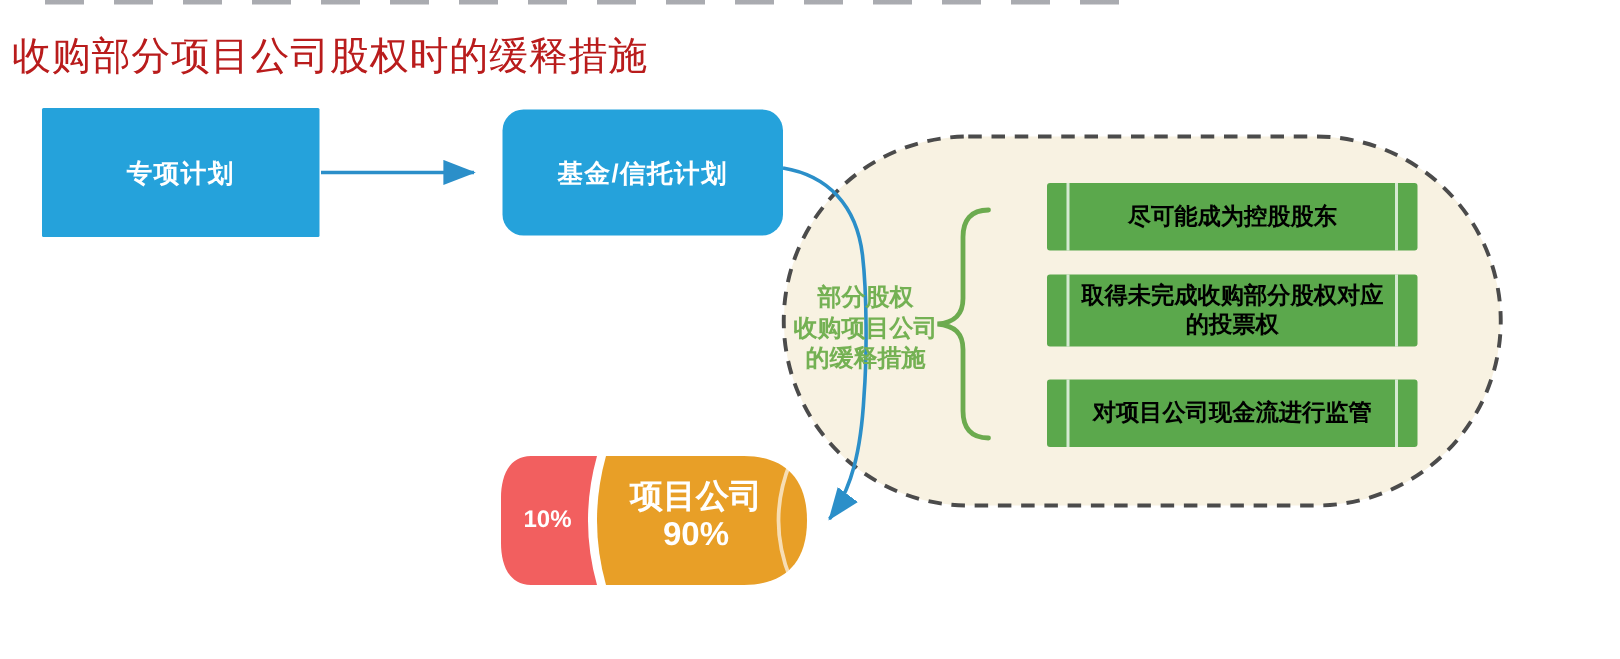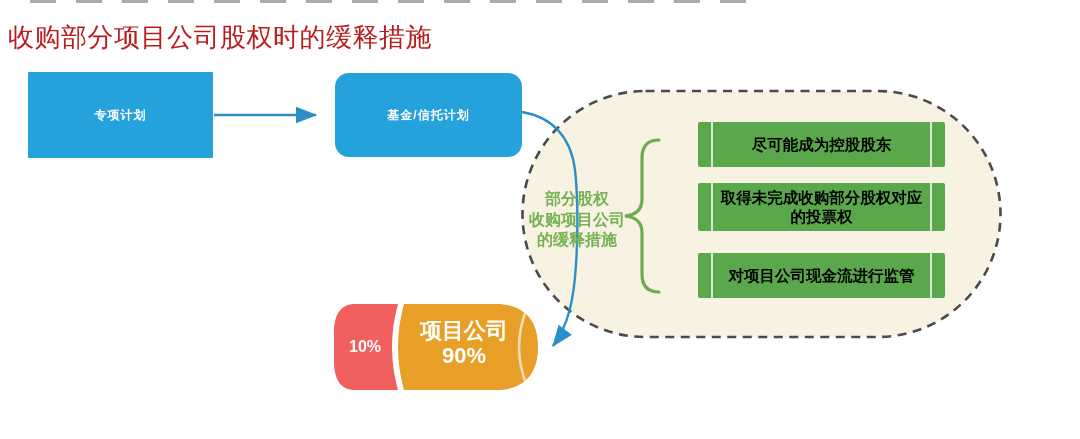--- a/index.html
+++ b/index.html
@@ -12,21 +12,21 @@
     left:30px;top:0;width:720px;height:3px;
     background:repeating-linear-gradient(90deg, rgba(85,88,98,.5) 0 26px, transparent 26px 46px);
   }
   #page-title{
     left:8px;top:7px;width:520px;
     font-size:26px;font-weight:normal;color:#b91c1c;letter-spacing:.5px;
     white-space:nowrap;
     margin-top:13px;
   }
   .flow-box{
-    background:#25a2db;color:#ffffff;font-size:12px;font-weight:bold;
+    background:#25a2db;color:#ffffff;font-size:17px;font-weight:bold;
     display:flex;align-items:center;justify-content:center;
     border-radius:1px;letter-spacing:1px;
   }
   #flow-box-1{left:28px;top:72px;width:185px;height:86px;}
   #flow-box-2{left:335px;top:73px;width:187px;height:84px;border-radius:14px;}
   #svg-layer{left:0;top:0;width:1080px;height:439px;}
   #mitigation-label{
     left:514px;top:189px;width:126px;text-align:center;
     color:#74b153;font-size:16px;font-weight:bold;line-height:20.5px;
   }

